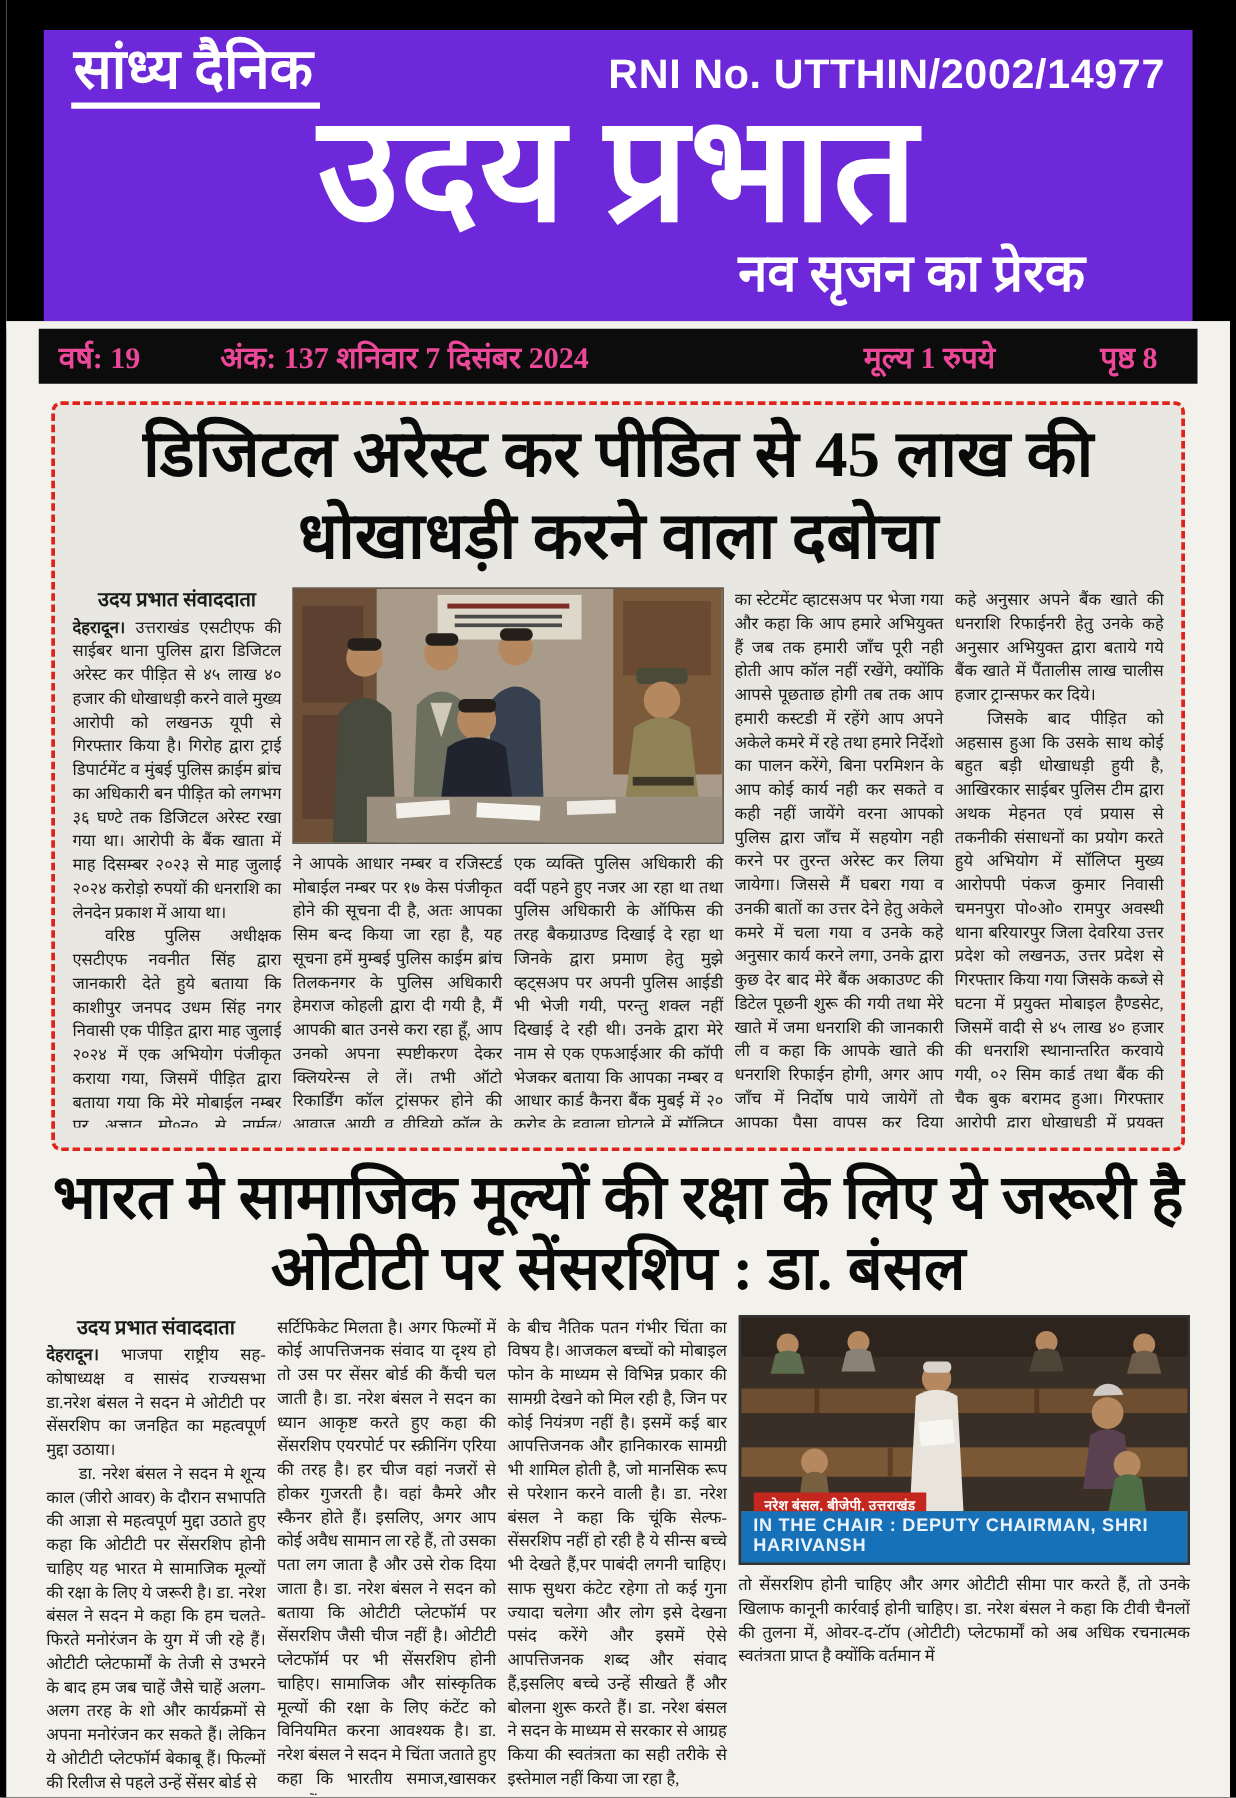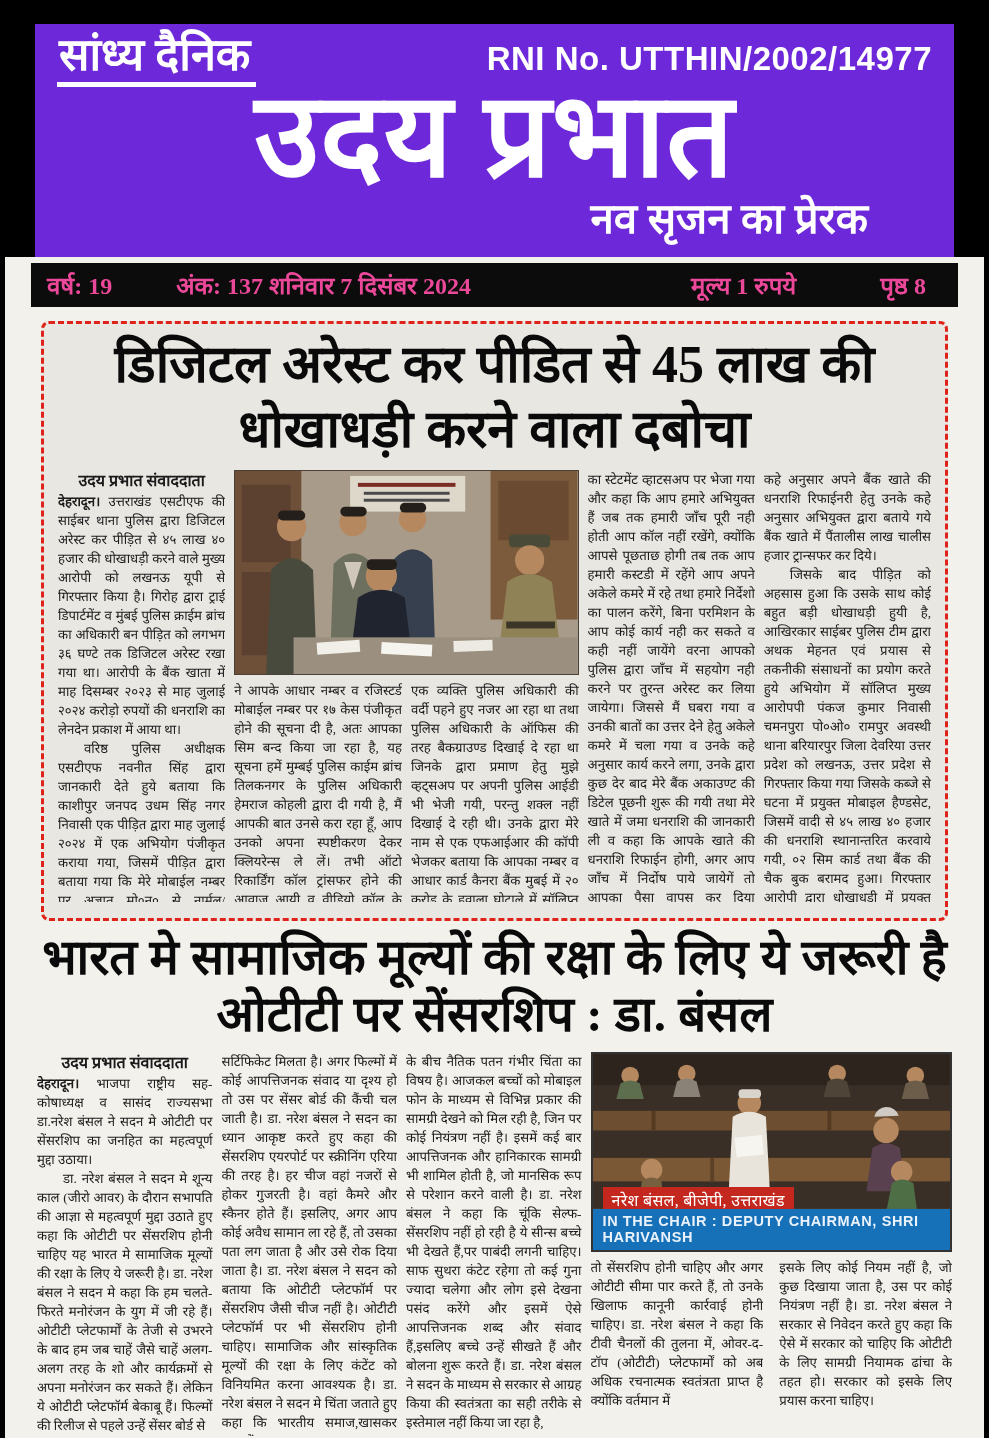--- a/index.html
+++ b/index.html
@@ -39,21 +39,21 @@
   .news { font-size:13.2px; line-height:19px; text-align:justify; color:#1b1b1b; }
   .news p.indent { text-indent:26px; }
   .byline { text-align:center; font-weight:bold; font-size:16px; line-height:22px; }
   .dateline { font-weight:bold; }
   
   .photo1 { height:205px; margin-bottom:6px; border:1px solid #4a4038; background:#a99b8a; }
   .photo1 svg, .photo2 svg { display:block; width:100%; height:100%; }
   .photo2 { height:200px; margin-bottom:6px; border:2px solid #333; position:relative; background:#3a2f26; }
   .ptag {
     position:absolute; left:10px; bottom:36px; background:#c3271d; color:#fff;
-    font-size:16px; font-weight:normal; padding:2px 9px 3px 9px; letter-spacing:0.3px;
+    font-size:11px; font-weight:bold; padding:2px 9px 3px 9px; letter-spacing:0.3px;
   }
   .pcap {
     position:absolute; left:0; right:0; bottom:0; background:#1771b8; color:#eaf2fb;
     font-family:"Liberation Sans","DejaVu Sans",sans-serif; font-size:14.5px; font-weight:bold;
     padding:4px 10px 5px 10px; letter-spacing:0.6px;
   }
   
   .a2-headline { margin:8px 36px 0 36px; text-align:center; font-weight:800; font-size:49px; line-height:1.18; color:#0a0a0a; }
   .a2-body { display:flex; gap:9px; margin:8px 32px 0 32px; height:384px; }
   .colright { flex:2.06; display:flex; flex-direction:column; }
@@ -213,21 +213,18 @@
           <circle cx="60" cy="118" r="11" fill="#b5885f"></circle>
           <path d="M46,160 L50,130 Q60,122 70,130 L74,160 Z" fill="#77603f"></path>
         </svg>
         <div class="ptag">नरेश बंसल, बीजेपी, उत्तराखंड</div>
         <div class="pcap">IN THE CHAIR : DEPUTY CHAIRMAN, SHRI HARIVANSH</div>
       </div>
       <div class="rightcols">
         <div class="news">
           <p>तो सेंसरशिप होनी चाहिए और अगर ओटीटी सीमा पार करते हैं, तो उनके खिलाफ कानूनी कार्रवाई होनी चाहिए। डा. नरेश बंसल ने कहा कि टीवी चैनलों की तुलना में, ओवर-द-टॉप (ओटीटी) प्लेटफार्मों को अब अधिक रचनात्मक स्वतंत्रता प्राप्त है क्योंकि वर्तमान में</p>
         </div>
-        <div class="news">
-          <p>इसके लिए कोई नियम नहीं है, जो कुछ दिखाया जाता है, उस पर कोई नियंत्रण नहीं है। डा. नरेश बंसल ने सरकार से निवेदन करते हुए कहा कि ऐसे में सरकार को चाहिए कि ओटीटी के लिए सामग्री नियामक ढांचा के तहत हो। सरकार को इसके लिए प्रयास करना चाहिए।</p>
-        </div>
       </div>
     </div>
 
   </div>
 
 </div>
 
 </body></html>

